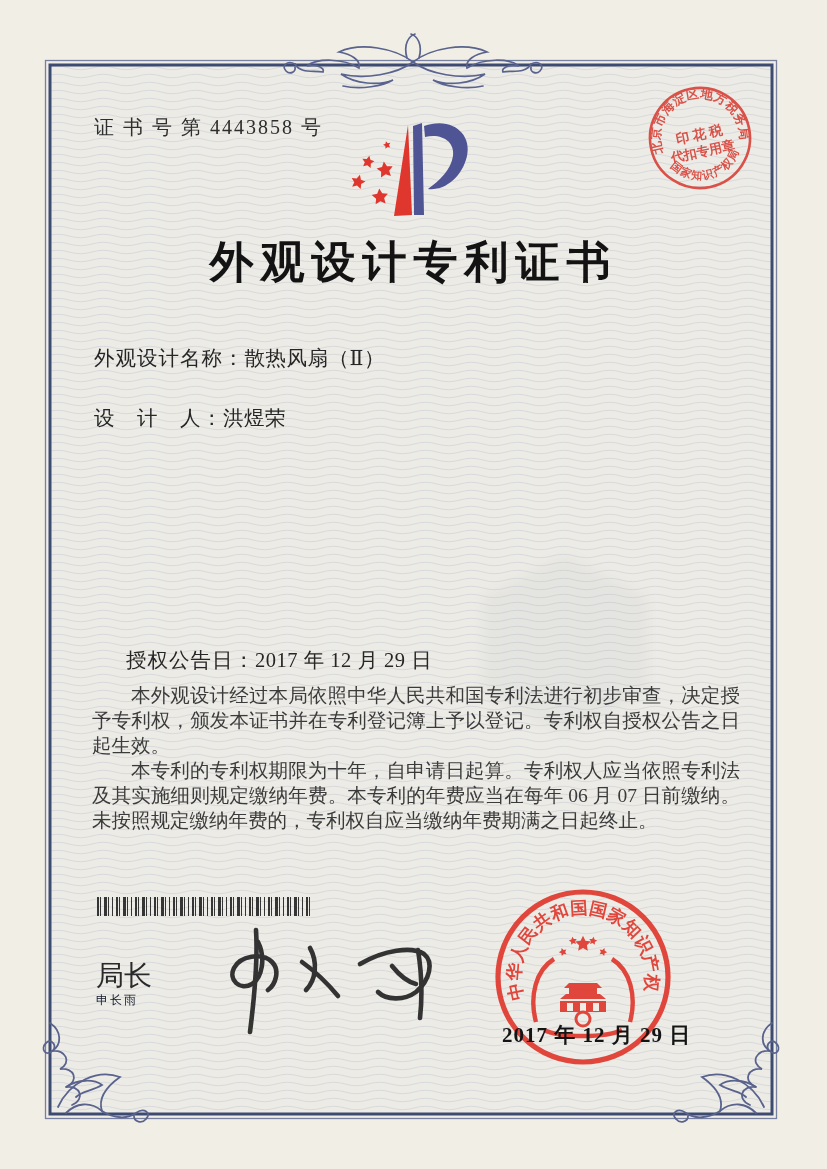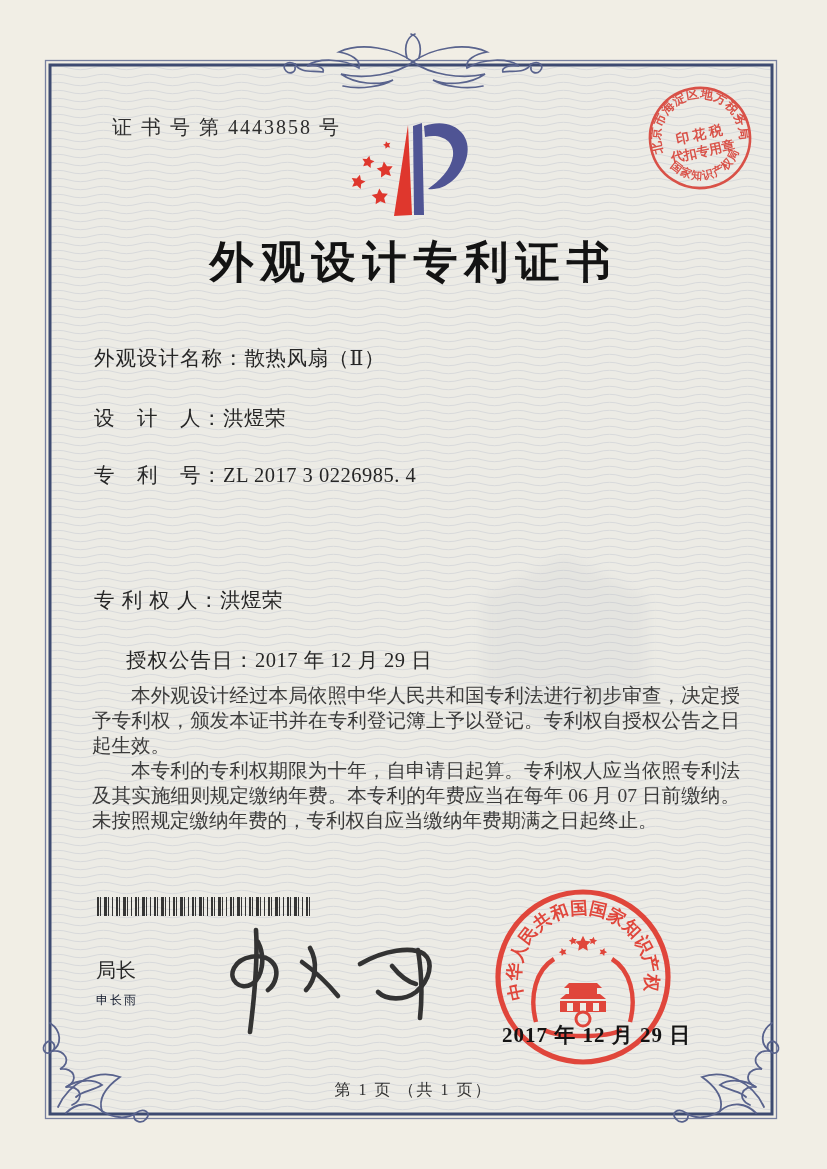--- a/index.html
+++ b/index.html
@@ -3,40 +3,40 @@
 <meta charset="utf-8">
 <style>
   html,body{margin:0;padding:0;background:#cfccc3;}
   .page{
     position:relative;width:827px;height:1169px;margin:0 auto;
     background:#f1eee5;overflow:hidden;
     font-family:"Liberation Serif","DejaVu Serif",serif;
   }
   .abs{position:absolute;}
   svg.decor{position:absolute;left:0;top:0;width:827px;height:1169px;}
-  .cert-no{left:94px;top:114px;font-size:20px;letter-spacing:2px;color:#2e2e2e;white-space:nowrap;margin-left:18px;}
+  .cert-no{left:94px;top:114px;font-size:20px;letter-spacing:2px;color:#2e2e2e;white-space:nowrap;}
   .title{left:0;width:827px;top:233px;text-align:center;font-size:44px;font-weight:700;
          letter-spacing:7px;color:#131313;}
   .field{left:94px;font-size:20.5px;color:#262626;white-space:nowrap;}
   .field .flabel{letter-spacing:1px;}
   .field .fvalue{letter-spacing:.5px;}
   .f0{top:344px;} .f1{top:404px;} .f2{top:461px;} .f3{top:526px;} .f4{top:586px;} .f5{top:646px;margin-left:32px;}
   .paras{left:92px;top:683px;width:648px;font-size:19.5px;line-height:25px;
          color:#3b3b3b;text-align:justify;}
   .paras p{margin:0;text-indent:2em;}
   .barcode{left:97px;top:897px;width:214px;height:19px;
     background:repeating-linear-gradient(90deg,
       #1d1d1d 0 2px,rgba(0,0,0,0) 2px 3px,
       #1d1d1d 3px 4px,rgba(0,0,0,0) 4px 7px,
       #1d1d1d 7px 10px,rgba(0,0,0,0) 10px 11px,
       #1d1d1d 11px 12px,rgba(0,0,0,0) 12px 15px,
       #1d1d1d 15px 16px,rgba(0,0,0,0) 16px 19px);
     opacity:.88;}
   .role{left:96px;top:957px;font-family:"Liberation Sans","DejaVu Sans",sans-serif;
-        font-size:20px;color:#2a2a2a;}
+        font-size:28px;color:#2a2a2a;}
   .oname{left:96px;top:992px;font-family:Liberation Sans, sans-serif;
         font-size:12px;color:#0f172a;letter-spacing:2px;}
   .seal-date{left:502px;top:1021px;font-size:21px;letter-spacing:1px;color:#141414;
         font-weight:600;white-space:nowrap;}
   .footer{left:0;width:827px;top:1080px;text-align:center;font-size:16px;
         letter-spacing:2px;color:#333;}
 </style>
 </head>
 <body>
 
@@ -149,37 +149,30 @@
   <div class="abs cert-no">证 书 号 第 4443858 号</div>
 
   <div class="abs field f0">
     <span class="flabel">外观设计名称：</span><span class="fvalue">散热风扇（Ⅱ）</span>
   </div>
 
   <div class="abs title">外观设计专利证书</div>
   <div class="abs field f1">
     <span class="flabel">设　计　人：</span><span class="fvalue">洪煜荣</span>
   </div>
-  <div class="abs field f2">
-    <span class="flabel">专　利　号：</span><span class="fvalue">ZL 2017 3 0226985. 4</span>
-  </div>
-  <div class="abs field f4">
-    <span class="flabel">专 利 权 人：</span><span class="fvalue">洪煜荣</span>
-  </div>
   <div class="abs field f5">
     <span class="flabel">授权公告日：</span><span class="fvalue">2017 年 12 月 29 日</span>
   </div>
 
   <div class="abs paras">
     <p>本外观设计经过本局依照中华人民共和国专利法进行初步审查，决定授予专利权，颁发本证书并在专利登记簿上予以登记。专利权自授权公告之日起生效。</p>
     <p>本专利的专利权期限为十年，自申请日起算。专利权人应当依照专利法及其实施细则规定缴纳年费。本专利的年费应当在每年 06 月 07 日前缴纳。未按照规定缴纳年费的，专利权自应当缴纳年费期满之日起终止。</p>
   </div>
 
   <div class="abs barcode"></div>
 
   <div class="abs role">局长</div>
   <div class="abs oname">申长雨</div>
 
   <div class="abs seal-date">2017 年 12 月 29 日</div>
 
-  <div class="abs footer">第 1 页 （共 1 页）</div>
 
 </div>
 
 </body></html>

